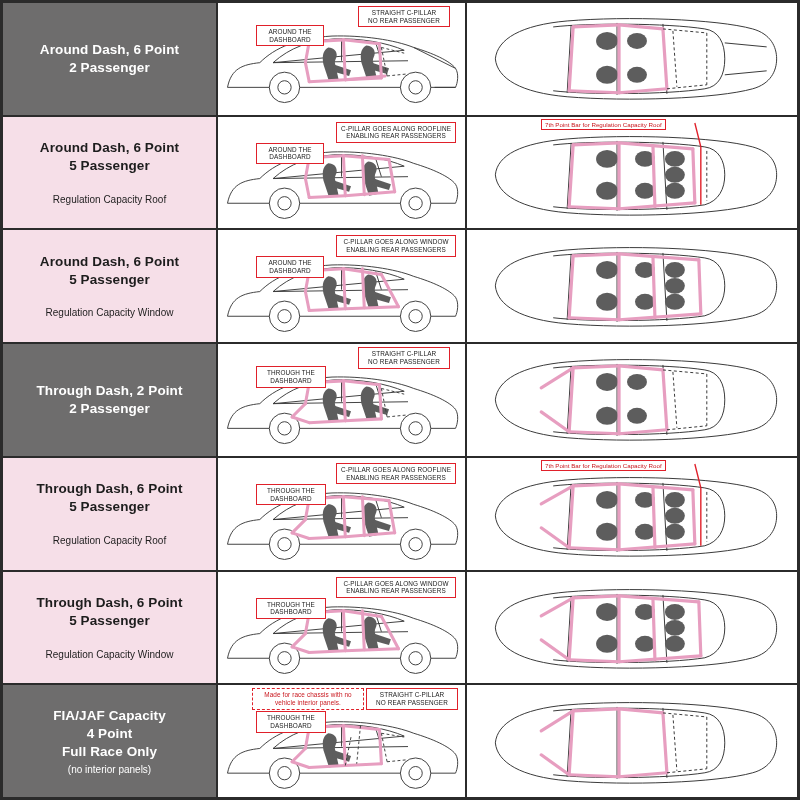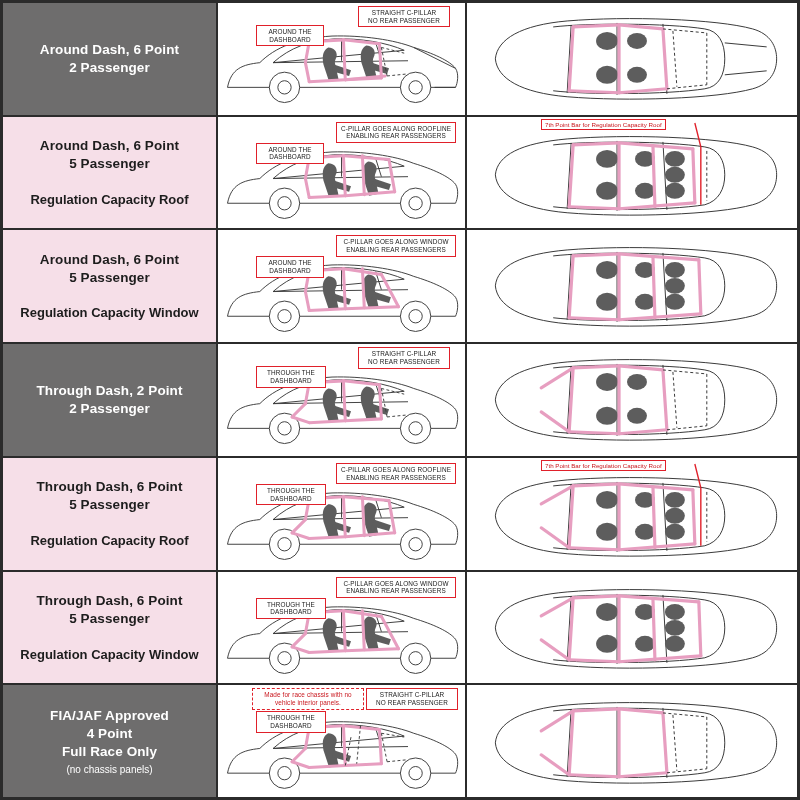--- a/index.html
+++ b/index.html
@@ -9,21 +9,21 @@
   .row{display:flex;flex:1 1 0;border-bottom:2px solid #2b2b2b;min-height:0;}
   .row:last-child{border-bottom:none;}
 
   
   .label{width:215px;flex:0 0 215px;box-sizing:border-box;border-right:2px solid #2b2b2b;
          display:flex;flex-direction:column;align-items:center;justify-content:center;
          text-align:center;padding:12px 6px;}
   .label.dark{background:#6e6d6d;color:#fff;}
   .label.pink{background:#f6dfe8;color:#1d1d1d;}
   .label .t1{font-size:13.5px;font-weight:bold;line-height:1.32;letter-spacing:.1px;}
-  .label .t2{font-size:13px;margin-top:19px;line-height:1.25;font-weight:bold;}
+  .label .t2{font-size:10px;margin-top:19px;line-height:1.25;}
   .label .t3{font-size:10px;margin-top:4px;}
 
   
   .side{flex:1 1 auto;position:relative;box-sizing:border-box;border-right:2px solid #2b2b2b;
         overflow:hidden;background:#fff;}
   .top{width:330px;flex:0 0 330px;position:relative;box-sizing:border-box;overflow:hidden;background:#fff;}
   svg{display:block;width:100%;height:100%;}
 
   
   .callout{position:absolute;border:1px solid #e0202a;color:#1a1a1a;background:#fff;
@@ -508,24 +508,24 @@
           <path d="M152 90 L234 84"></path>
           <path d="M232 30 L234 84"></path>
           <path d="M186 27 L188 88"></path>
         </g>
       </svg>
     </div>
   </div>
 
   <div class="row">
     <div class="label dark">
-      <div class="t1"><span>FIA/JAF Approved</span><br>
+      <div class="t1"><span>FIA/JAF Capacity</span><br>
       <span>4 Point</span><br>
       <span>Full Race Only</span></div>
-      <div class="t3">(no chassis panels)</div>
+      <div class="t3">(no interior panels)</div>
     </div>
     <div class="side">
       <div class="callout dashed" style="left:34px;top:3px;width:104px;color:#c8161d">Made for race chassis with no
 vehicle interior panels.</div>
       <div class="callout" style="left:148px;top:3px;width:84px">STRAIGHT C-PILLAR
 NO REAR PASSENGER</div>
       <div class="callout" style="left:38px;top:26px;width:62px">THROUGH THE
 DASHBOARD</div>
       <svg viewBox="0 0 260 112" preserveAspectRatio="xMidYMid meet">
         <g fill="none" stroke="#3a3a3a" stroke-width="1">

